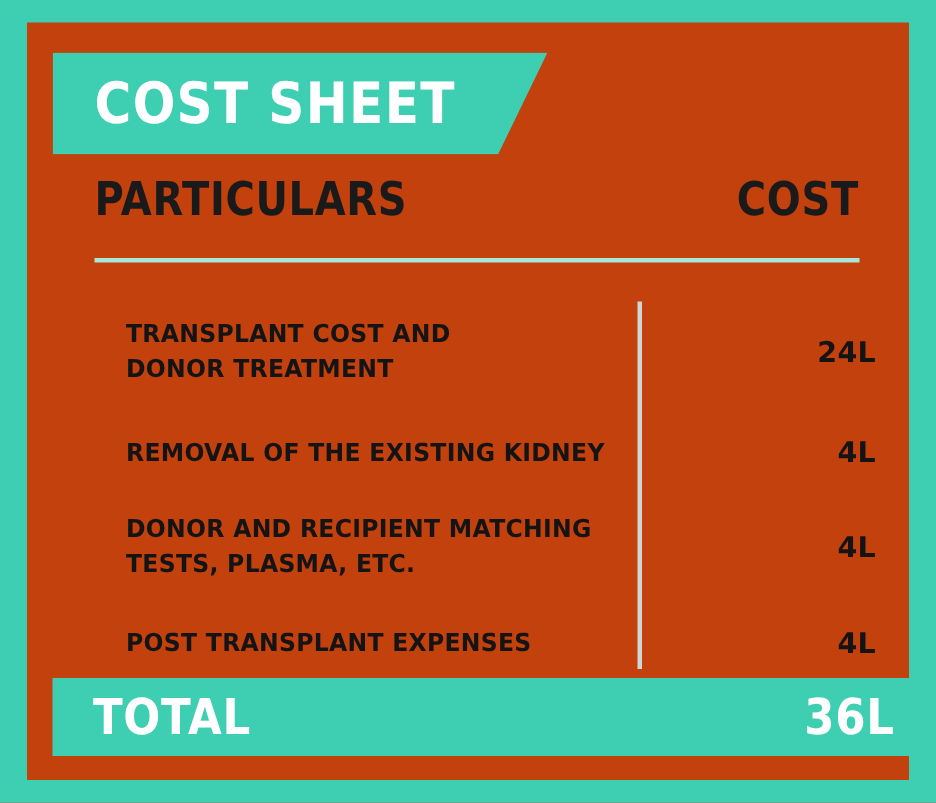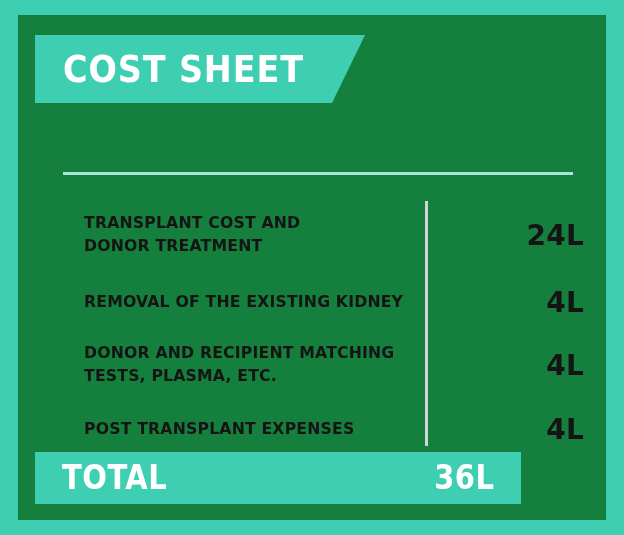--- a/index.html
+++ b/index.html
@@ -21,21 +21,21 @@
     height: 535px;
     background: #3ecfb2;
     box-sizing: border-box;
   }
   .card {
     position: absolute;
     left: 18px;
     top: 15px;
     width: 588px;
     height: 505px;
-    background: #15803d;
+    background: #c2410c;
     box-sizing: border-box;
   }
 
   
   .banner-wrap {
     position: absolute;
     left: 17px;
     top: 20px;
     width: 330px;
     height: 68px;
@@ -143,34 +143,35 @@
     transform: scaleX(0.95);
     transform-origin: left top;
     white-space: pre-line;
   }
   .row-cost {
     position: absolute;
     right: 2px;
     color: #141414;
     font-family: "DejaVu Sans", sans-serif;
     font-weight: bold;
-    font-size: 28px;
+    font-size: 19px;
     line-height: 23px;
     letter-spacing: 0.2px;
     white-space: nowrap;
   }
 
   
   .total-bar {
     position: absolute;
     left: 17px;
     top: 437px;
-    width: 486px;
+    width: 552px;
     height: 52px;
     background: #3ecfb2;
+    padding-left: 36px;
   }
   .total-label {
     position: absolute;
     left: 27px;
     top: 3px;
     color: #ffffff;
     font-family: "DejaVu Sans", sans-serif;
     font-weight: bold;
     font-size: 33px;
     line-height: 46px;
@@ -198,20 +199,24 @@
 <body>
 
 <div class="page">
   <div class="card">
 
     <div class="banner-wrap">
       <div class="banner-shape"></div>
       <div class="banner-title">COST SHEET</div>
     </div>
 
+    <div class="col-heads">
+      <div class="head-particulars">PARTICULARS</div>
+      <div class="head-cost">COST</div>
+    </div>
     <div class="head-rule"></div>
 
     <div class="divider"></div>
 
     <div class="rows">
 
       <div class="row" style="top:20px;">
         <div class="row-label">TRANSPLANT COST AND
 DONOR TREATMENT</div>
         <div class="row-cost" style="top:13px;">24L</div>

